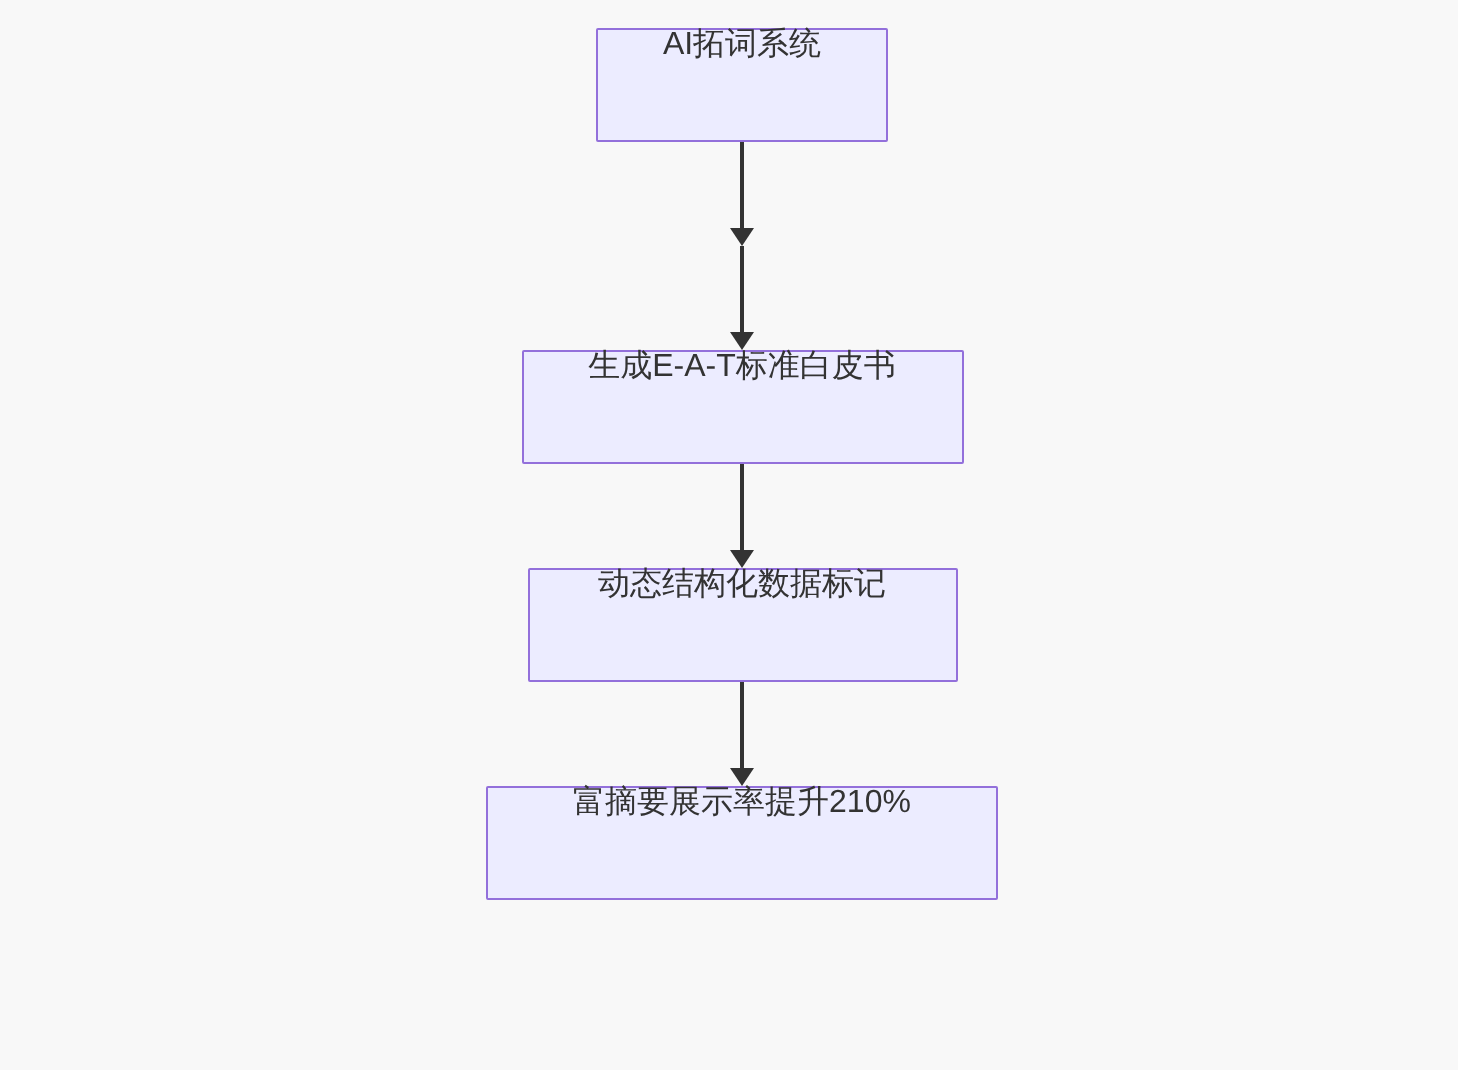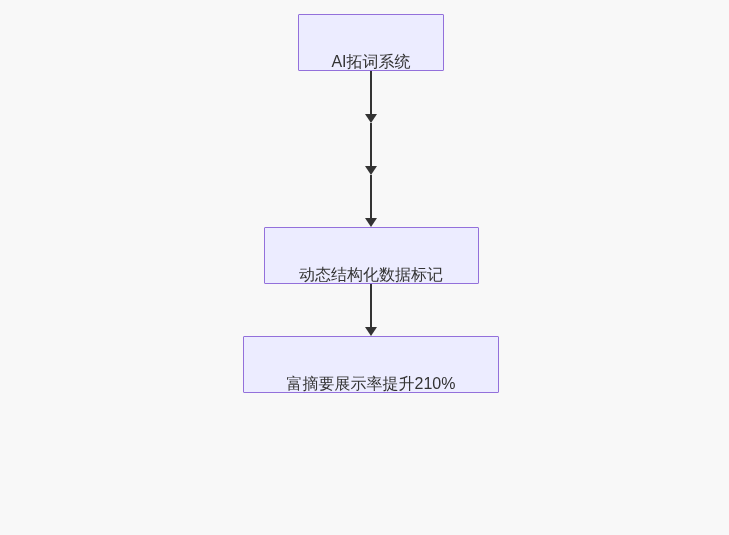--- a/index.html
+++ b/index.html
@@ -31,21 +31,21 @@
     display: flex;
     flex-direction: column;
     align-items: center;
   }
   .node {
     height: 57px;
     background: var(--node-fill);
     border: 1.5px solid var(--node-border);
     border-radius: 1px;
     display: flex;
-    align-items: flex-end;
+    align-items: flex-start;
     justify-content: center;
     color: var(--text);
     font-size: 16px;
     line-height: 1;
     white-space: nowrap;
   }
   .connector {
     height: 52px;
     width: 12px;
     display: flex;
@@ -79,20 +79,23 @@
       <div class="line"></div>
       <div class="arrowhead"></div>
     </div>
 
 
     <div class="connector">
       <div class="line"></div>
       <div class="arrowhead"></div>
     </div>
 
+    <div class="node" style="width:221px">
+      <span>生成E-A-T标准白皮书</span>
+    </div>
 
     <div class="connector">
       <div class="line"></div>
       <div class="arrowhead"></div>
     </div>
 
     <div class="node" style="width:215px">
       <span>动态结构化数据标记</span>
     </div>
 

